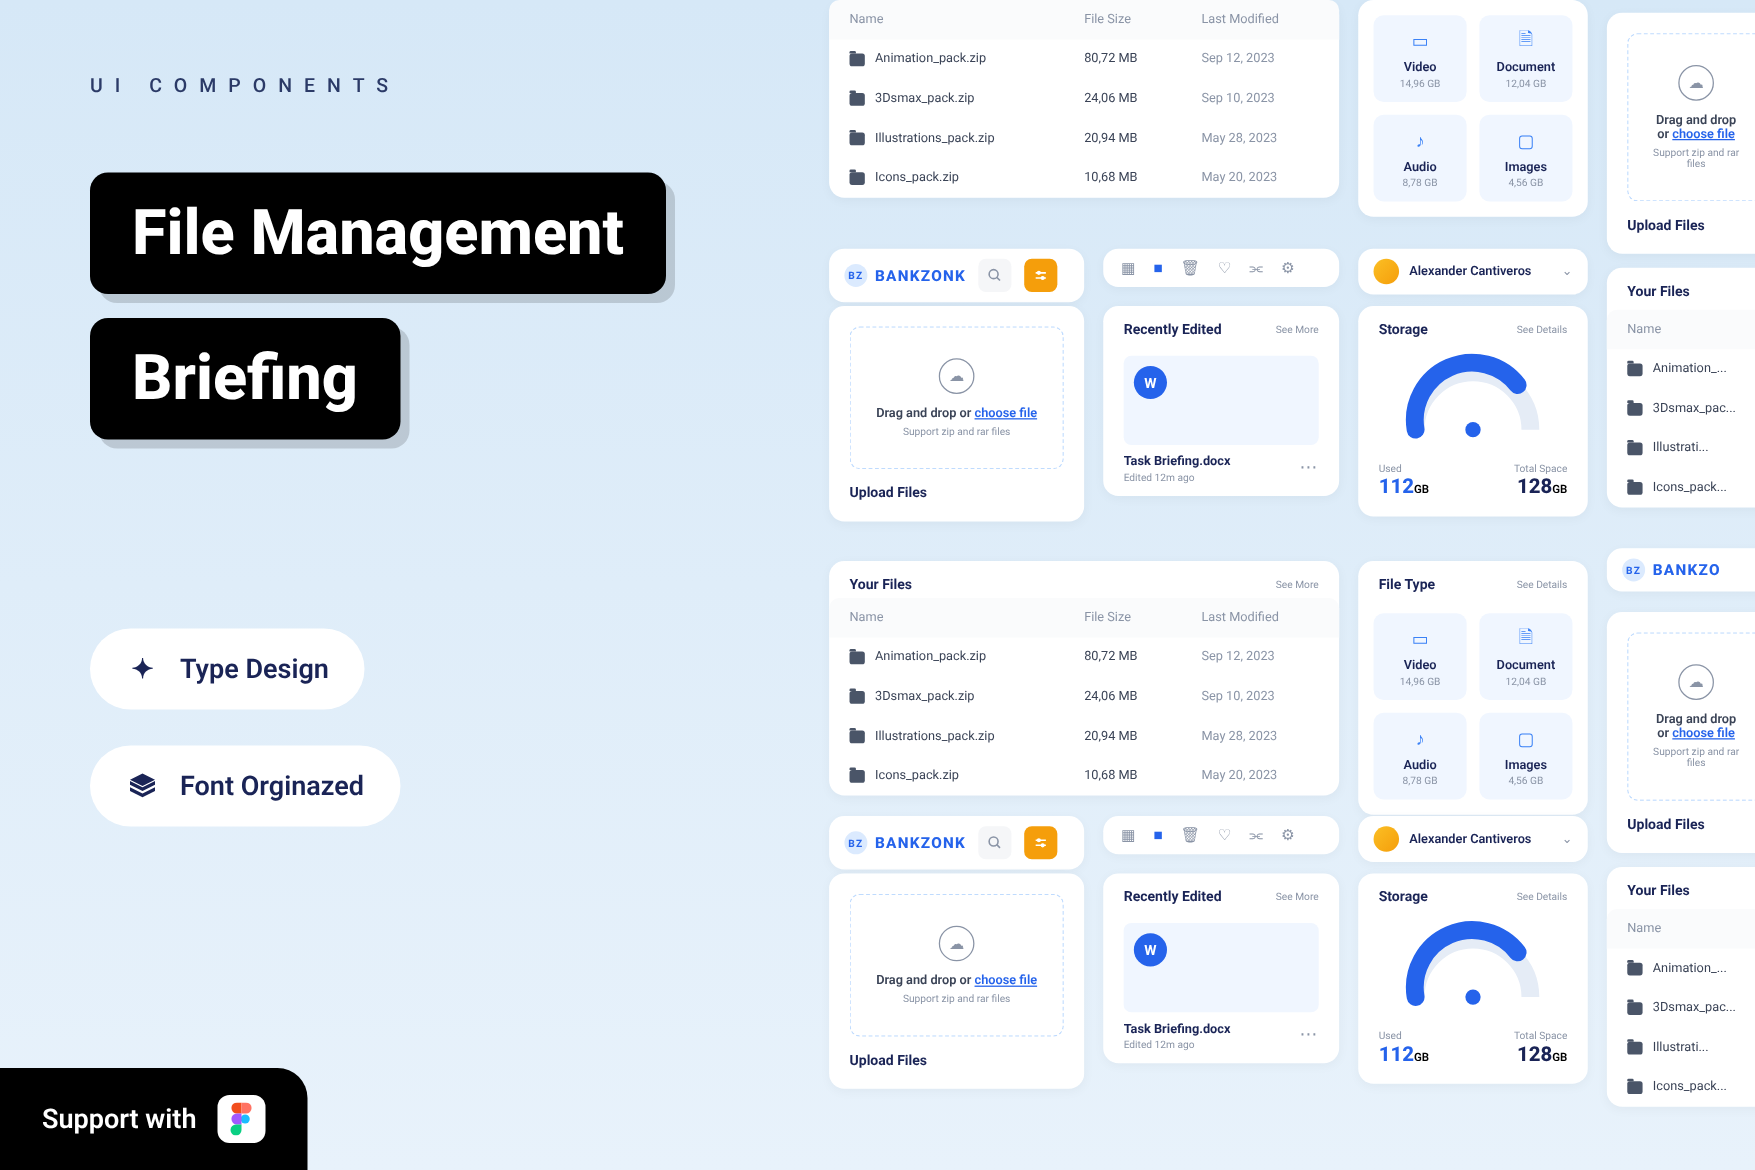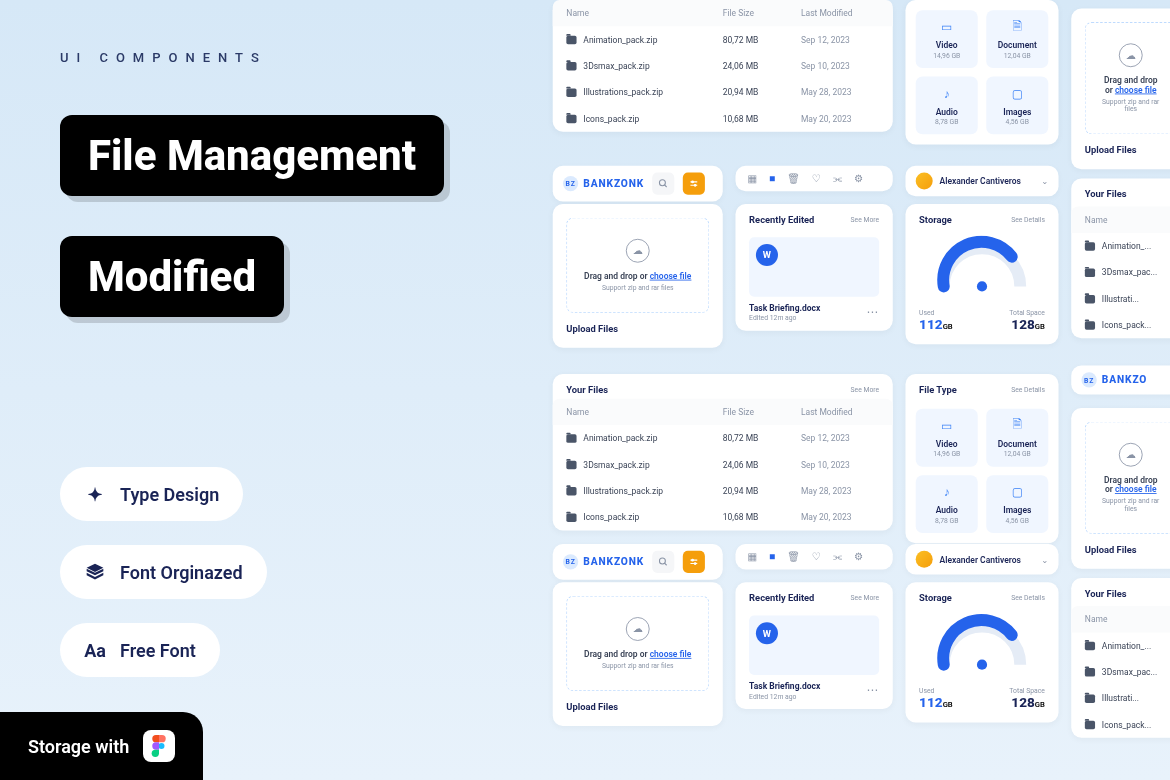--- a/index.html
+++ b/index.html
@@ -1,19 +1,19 @@
 <!DOCTYPE html>
 <html><head>
 <meta charset="utf-8">
 <style>
 *{margin:0;padding:0;box-sizing:border-box;font-family:-apple-system,BlinkMacSystemFont,'Segoe UI',Roboto,sans-serif}
 body{background:linear-gradient(180deg,#d6e8f7 0%,#e8f2fb 100%);width:1170px;height:780px;overflow:hidden;position:relative}
 .left{position:absolute;left:0;top:0;width:530px;height:780px;padding:50px 60px}
 .eyebrow{color:#2b3a67;letter-spacing:8px;font-size:13px;font-weight:500;margin-bottom:50px}
-.pill{background:#000;color:#fff;font-weight:800;font-size:42px;padding:16px 28px;border-radius:12px;display:inline-block;margin-bottom:40px;box-shadow:6px 6px 0 rgba(0,0,0,0.15)}
+.pill{background:#000;color:#fff;font-weight:800;font-size:42px;padding:16px 28px;border-radius:12px;display:inline-block;margin-bottom:16px;box-shadow:6px 6px 0 rgba(0,0,0,0.15)}
 .features{margin-top:110px;display:flex;flex-direction:column;gap:24px}
 .feat{background:#fff;border-radius:999px;padding:16px 24px;display:inline-flex;align-items:center;gap:14px;width:fit-content;color:#1a2456;font-weight:600;font-size:18px}
 .feat-icon{width:22px;height:22px;display:flex;align-items:center;justify-content:center;color:#1a2456}
 .support{position:absolute;bottom:0;left:0;background:#000;color:#fff;padding:18px 28px;border-top-right-radius:20px;display:flex;align-items:center;gap:14px;font-size:18px;font-weight:600}
 .figma{width:32px;height:32px;background:#fff;border-radius:8px;display:flex;align-items:center;justify-content:center}
 .right{position:absolute;left:540px;top:0;width:630px;height:780px;overflow:hidden}
 .canvas{position:relative;transform:scale(0.85);transform-origin:top left}
 .card{background:#fff;border-radius:12px;position:absolute;box-shadow:0 2px 8px rgba(0,0,0,0.04)}
 .mini-table{padding:0}
 .th{display:flex;padding:10px 16px;font-size:10px;color:#8a94a6;background:#fafbfc;border-radius:8px 8px 0 0}
@@ -62,43 +62,39 @@
 .toolbar{display:flex;gap:14px;padding:8px 14px;color:#8a94a6;font-size:12px}
 .toolbar .active{color:#2563eb}
 svg{display:block}
 </style>
 </head>
 <body>
 
 <div class="left">
   <div class="eyebrow">UI COMPONENTS</div>
   <div class="pill">File Management</div><br>
-  <div class="pill">Modified</div>
+  <div class="pill">Briefing</div>
   <div class="features">
     <div class="feat">
       <span class="feat-icon">✦</span>
       <span>Type Design</span>
     </div>
     <div class="feat">
       <span class="feat-icon">
         <svg width="20" height="20" viewBox="0 0 24 24" fill="currentColor">
             <path d="M12 2l10 5-10 5L2 7l10-5zm0 11l10-5v3l-10 5-10-5V8l10 5zm0 5l10-5v3l-10 5-10-5v-3l10 5z"></path>
           </svg>
       </span>
       <span>Font Orginazed</span>
     </div>
-    <div class="feat">
-      <span class="feat-icon" style="font-weight:700">Aa</span>
-      <span>Free Font</span>
-    </div>
   </div>
 </div>
 
 <div class="support">
-  <span>Storage with</span>
+  <span>Support with</span>
   <span class="figma">
     <svg width="16" height="22" viewBox="0 0 12 18">
         <circle cx="8" cy="9" r="2.5" fill="#1abcfe"></circle>
         <path d="M3.5 0h2.5v6H3.5a3 3 0 010-6z" fill="#f24e1e"></path>
         <path d="M6 0h2.5a3 3 0 010 6H6z" fill="#ff7262"></path>
         <path d="M3.5 6H6v6H3.5a3 3 0 010-6z" fill="#a259ff"></path>
         <path d="M3.5 12H6v3a3 3 0 11-3-3h.5z" fill="#0acf83"></path>
       </svg>
   </span>
 </div>

